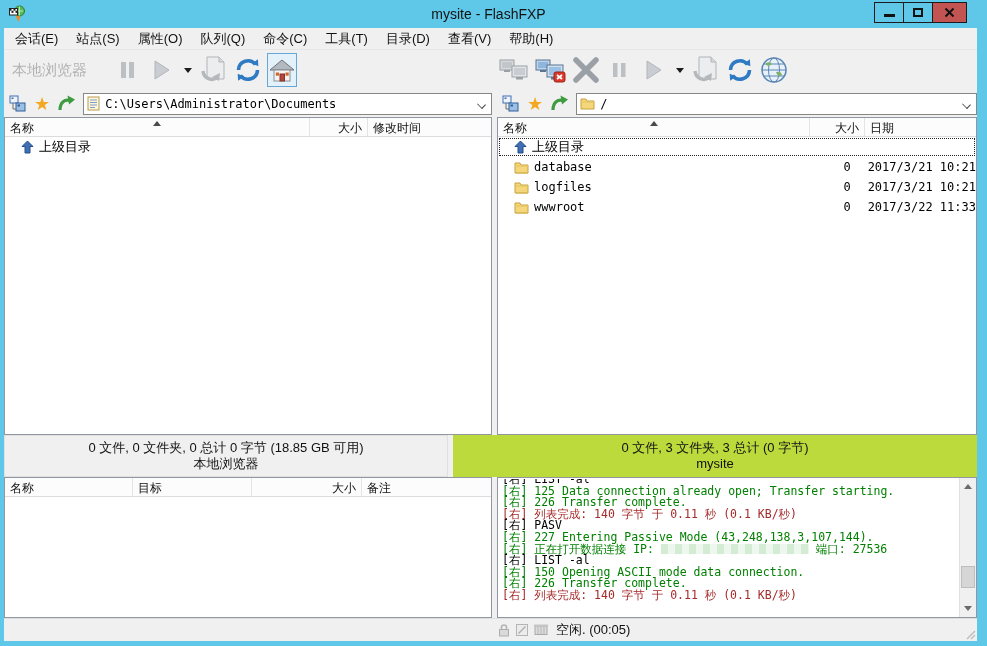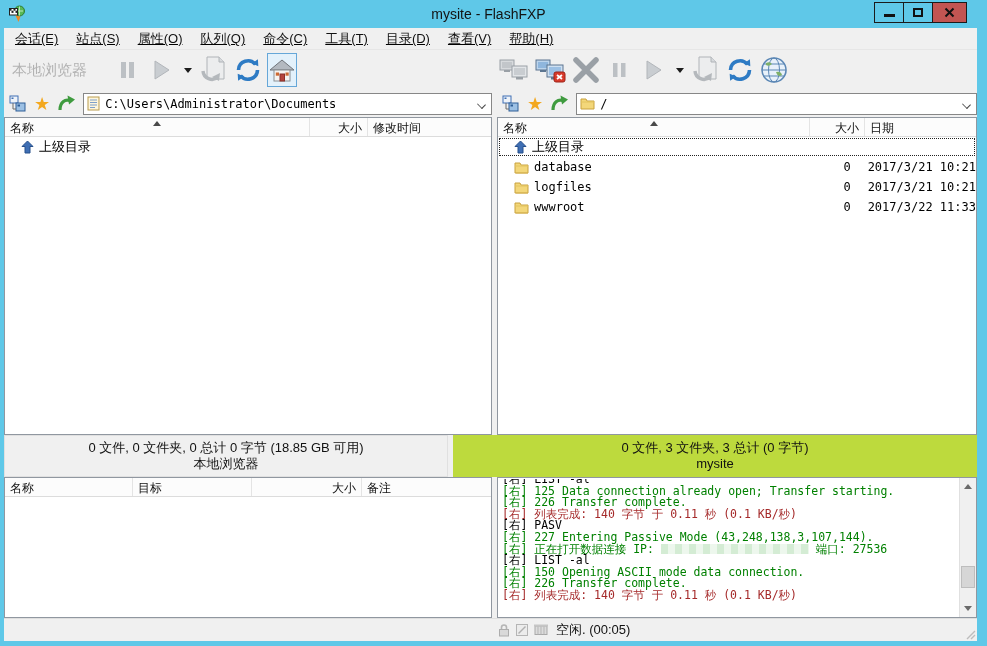--- a/index.html
+++ b/index.html
@@ -18,21 +18,21 @@
     display:flex; align-items:center; justify-content:center; background:transparent; }
   .win-btn.close { width:35px; background: var(--close,#c25552); }
   .min-glyph { width:11px; height:3px; background:#111; margin-top:6px; }
   .max-glyph { width:10px; height:9px; border:2px solid #111; }
 
   
   .content { position:absolute; left:4px; right:10px; top:28px; bottom:5px;
     background:#f0f0f0; display:flex; flex-direction:column; }
 
   .menubar { height:22px; display:flex; align-items:center; padding-left:2px;
-    border-bottom:1px solid #e6e6e6;text-decoration:underline; }
+    border-bottom:1px solid #e6e6e6; }
   .menu-item { padding:0 9px; font-size:13px; color:#111; line-height:21px; }
 
   .toolbar-row { height:40px; display:flex; align-items:center; }
   .tb-left { width:488px; display:flex; align-items:center; height:100%; }
   .tb-right { margin-left:5px; flex:1; display:flex; align-items:center; height:100%; }
   .tb-label { color:#b2b2b2; font-size:15px; margin:0 24px 0 8px; }
   .tb-btn { min-width:30px; height:34px; margin:0 2px; display:flex;
     align-items:center; justify-content:center; }
   .tb-btn.active { border:1px solid #66a7d8; background:#e3f1fb; }
   .dd-arrow { width:0; height:0; border-left:4px solid transparent;

